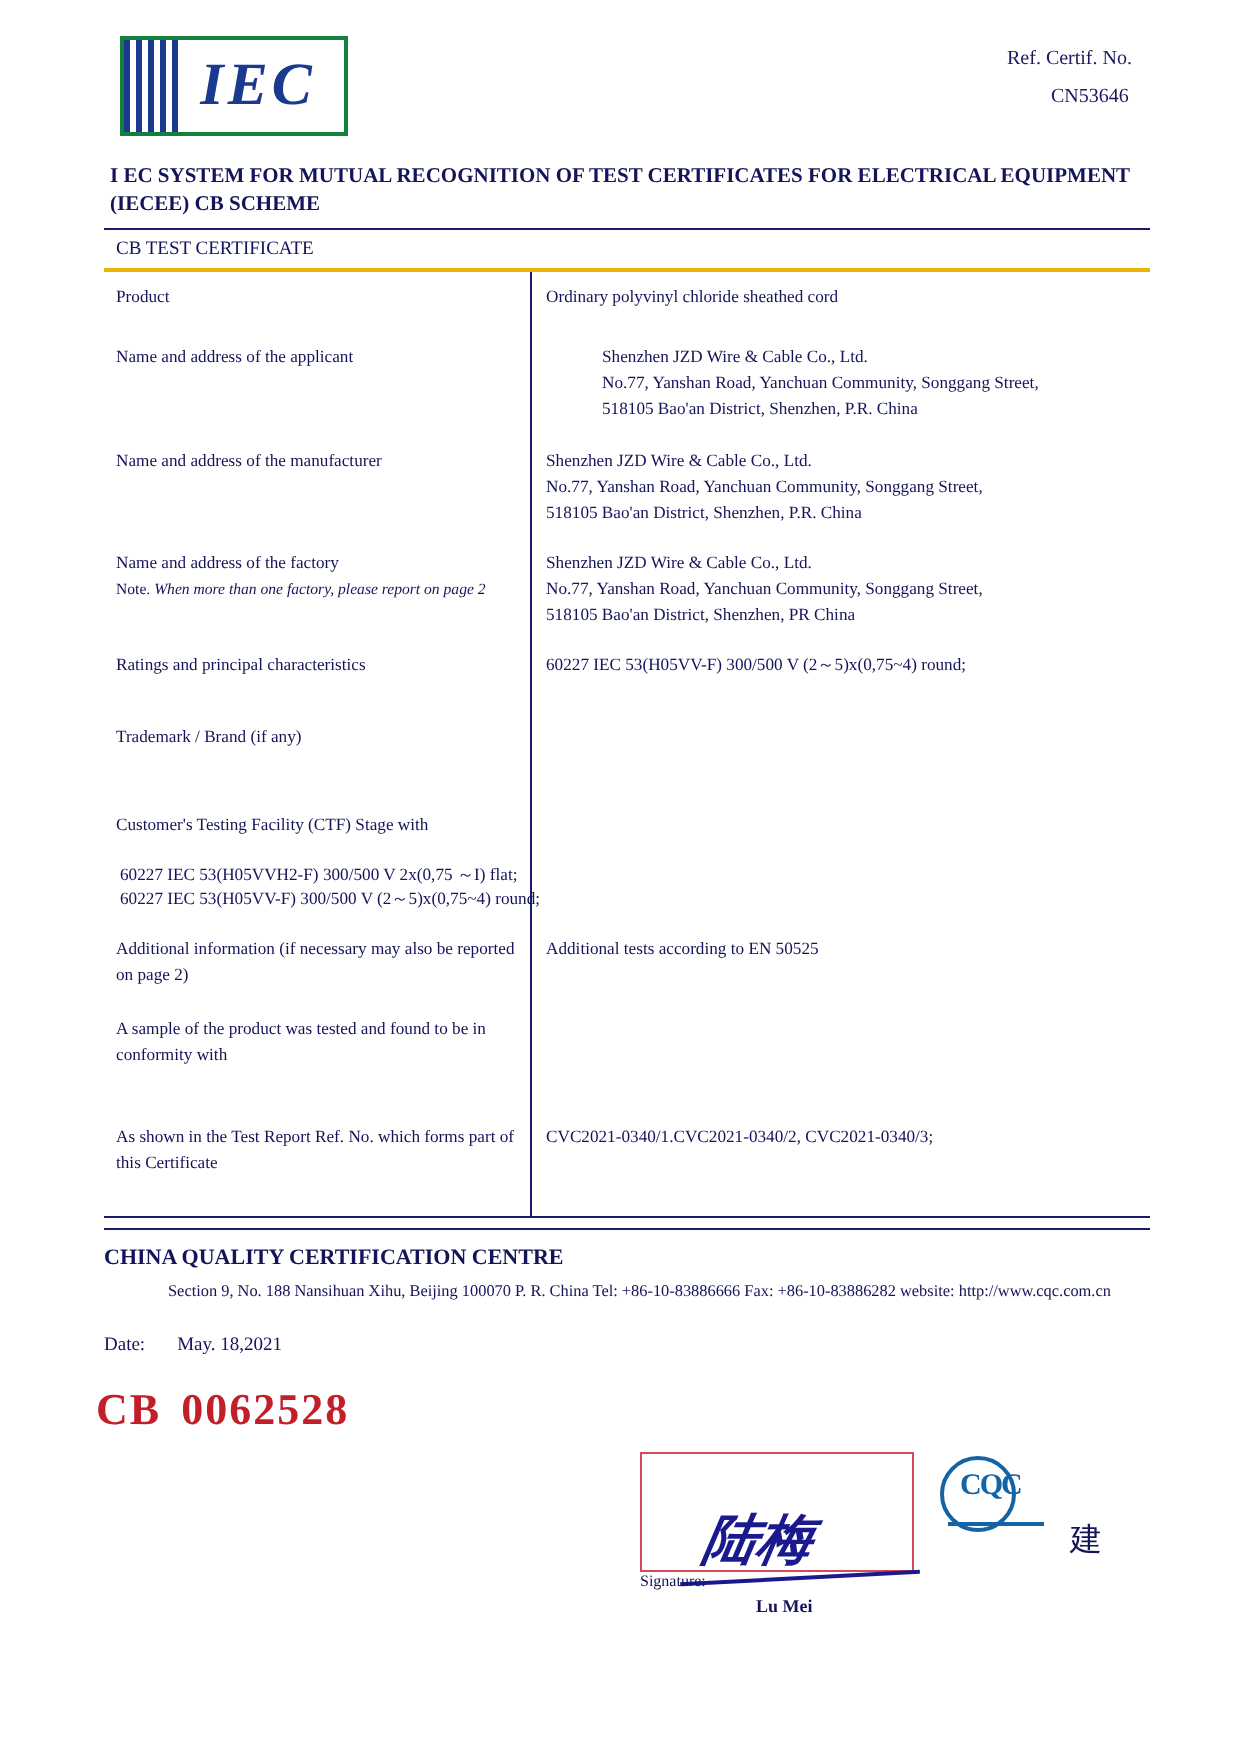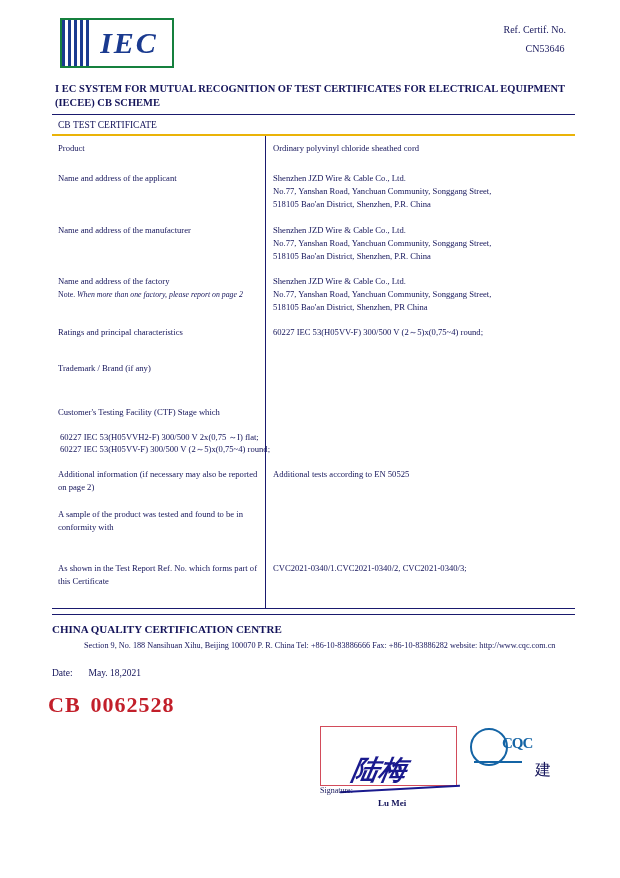--- a/index.html
+++ b/index.html
@@ -132,21 +132,21 @@
     color: #14145a;
   }
   .val .ln { display: block; }
   .note-it {
     font-style: italic;
     font-size: 7.8px;
   }
   .note-lead { font-style: normal; }
 
   .h-pad-1 { min-height: 30px; }
-  .h-pad-2 { min-height: 52px; }
+  .h-pad-2 { min-height: 52px; gap: 28px; }
   .h-pad-3 { min-height: 48px; }
   .h-pad-4 { min-height: 46px; }
   .h-pad-5 { min-height: 36px; }
   .h-pad-6 { min-height: 44px; flex-direction: column; }
   .h-pad-7 { min-height: 24px; }
   .h-pad-8 { min-height: 24px; }
   .h-pad-9 { min-height: 40px; }
   .h-pad-10 { min-height: 54px; }
   .h-pad-11 { min-height: 52px; }
 
@@ -263,21 +263,20 @@
   }
   .cqc-logo .cqctext {
     position: absolute;
     left: 10px;
     top: 7px;
     font-family: "Liberation Serif", serif;
     font-weight: bold;
     font-size: 15px;
     color: #1464a5;
     letter-spacing: -1px;
-    margin-left: 22px;
   }
   .cqc-logo .bar {
     position: absolute;
     left: 4px;
     top: 33px;
     width: 48px;
     height: 2px;
     background: #1464a5;
   }
   .stamp-char {
@@ -357,21 +356,21 @@
         <span class="ln">60227 IEC 53(H05VV-F) 300/500 V (2～5)x(0,75~4) round;</span>
       </div>
     </div>
 
     <div class="row h-pad-6">
       <div class="lbl">Trademark / Brand (if any)</div>
       <div class="val"></div>
     </div>
 
     <div class="row h-pad-7">
-      <div class="lbl">Customer's Testing Facility (CTF) Stage which</div>
+      <div class="lbl">Customer's Testing Facility (CTF) Stage with</div>
       <div class="val"></div>
     </div>
 
     <div class="row h-pad-8">
       <div class="val">
         <span class="ln">60227 IEC 53(H05VVH2-F) 300/500 V 2x(0,75 ～I) flat;</span>
         <span class="ln">60227 IEC 53(H05VV-F) 300/500 V (2～5)x(0,75~4) round;</span>
       </div>
     </div>
 

